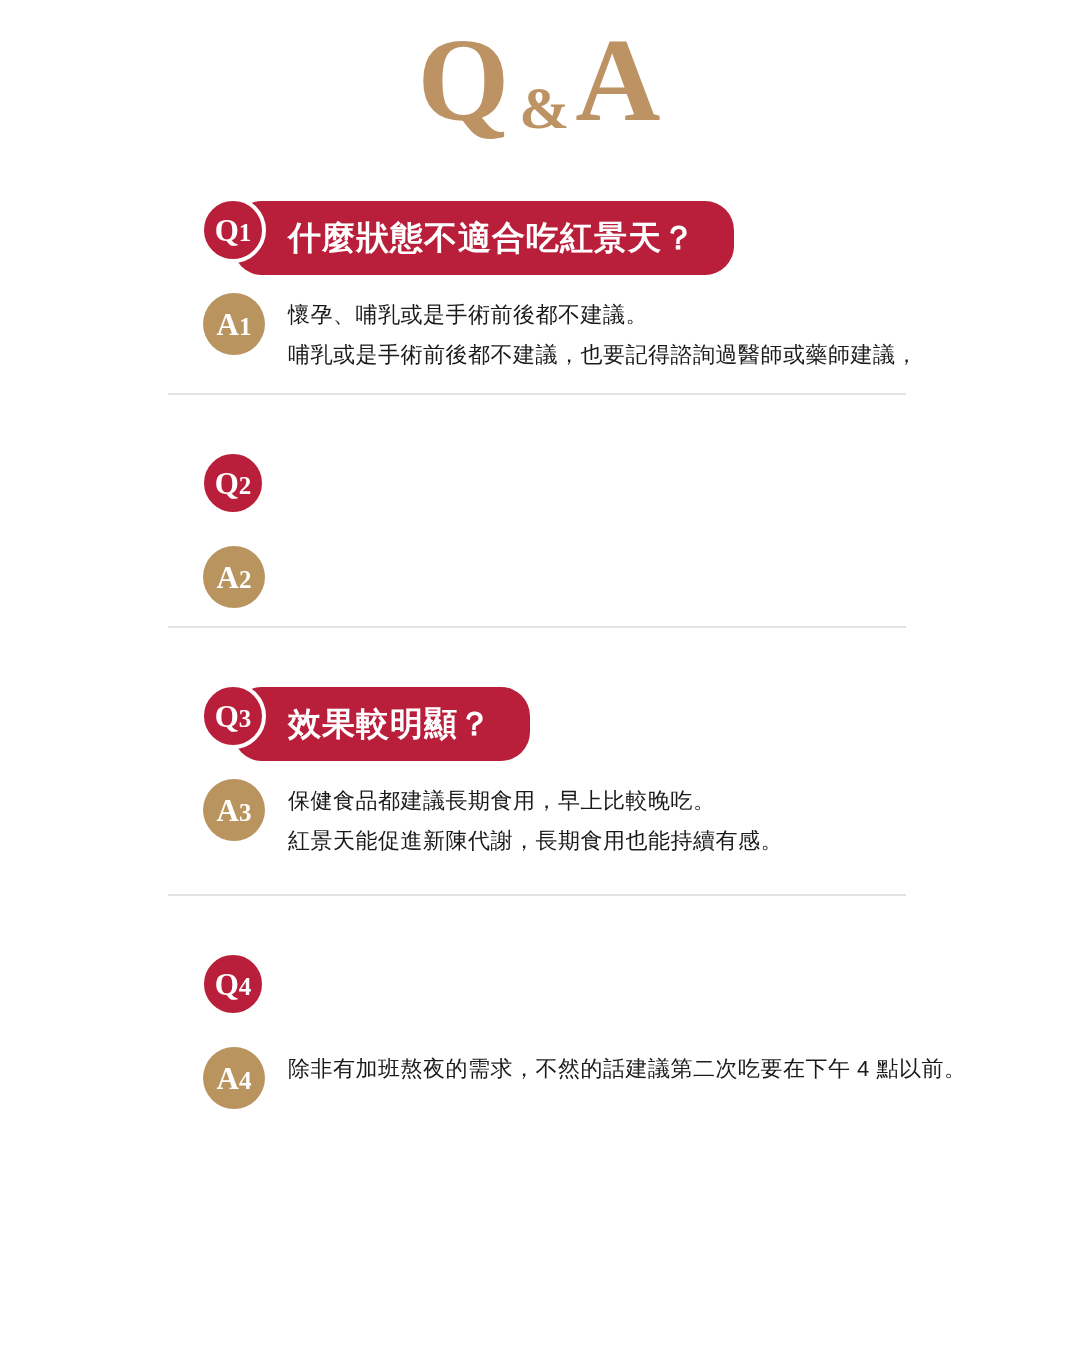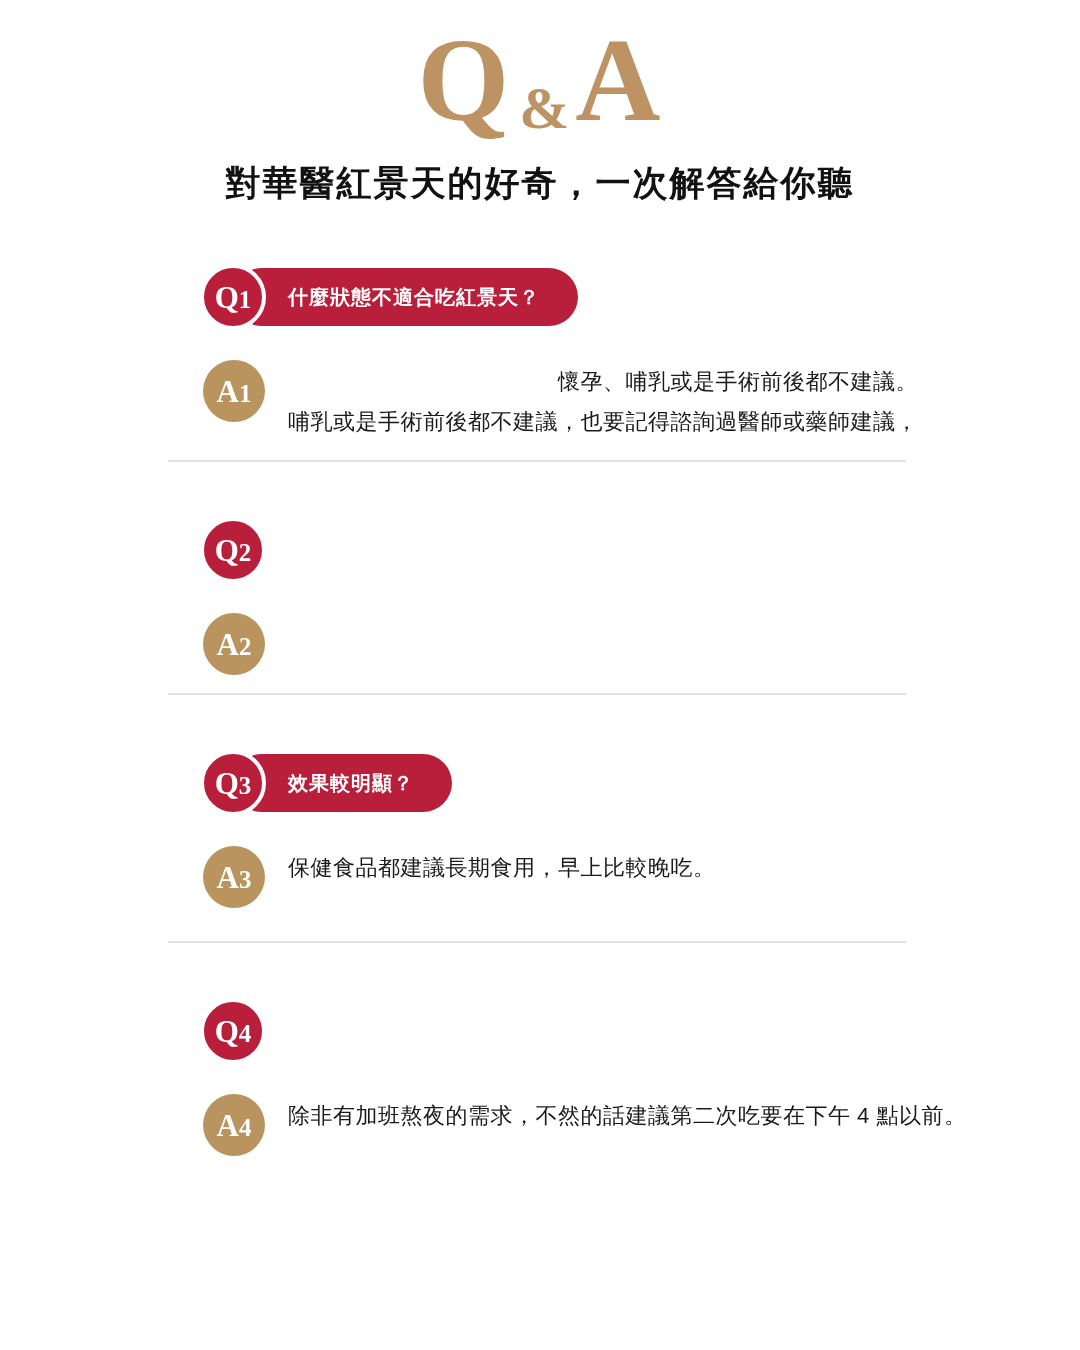--- a/index.html
+++ b/index.html
@@ -24,26 +24,26 @@
   .subtitle {
     margin-top:20px;
     font-family:"Liberation Serif","DejaVu Serif",serif;
     font-weight:700; font-size:35px; color:#111; letter-spacing:2px;
   }
 
   
   .q-row { position:relative; height:66px; margin-left:200px; margin-top:55px; }
   .q-row.first { margin-top:57px; }
   .q-pill {
-    position:absolute; left:33px; top:4px; height:58px;
+    position:absolute; left:33px; top:4px; height:74px;
     background:#B91F3A; border-radius:29px;
     display:inline-flex; align-items:center;
     padding:0 38px 0 55px; white-space:nowrap;
     color:#fff; font-family:"Liberation Serif","DejaVu Serif",serif;
-    font-weight:700; font-size:20px; letter-spacing:1px;
+    font-weight:700; font-size:33px; letter-spacing:1px;
   }
   .q-badge {
     position:absolute; left:0; top:0; z-index:2;
     width:66px; height:66px; border-radius:50%;
     background:#B91F3A; border:4px solid #ffffff;
     display:flex; align-items:center; justify-content:center;
     color:#fff; font-family:"Liberation Serif","DejaVu Serif",serif; font-weight:700;
   }
   .badge-letter { font-size:31px; line-height:1; }
   .badge-num { font-size:25px; line-height:1; padding-top:5px; }
@@ -52,42 +52,40 @@
   .a-row { display:flex; align-items:flex-start; margin:30px 0 0 203px; }
   .a-badge {
     flex:none; width:62px; height:62px; border-radius:50%;
     background:#B9945F; display:flex; align-items:center; justify-content:center;
     color:#fff; font-family:"Liberation Serif","DejaVu Serif",serif; font-weight:700;
   }
   .a-text { margin-left:23px; padding-top:2px; }
   .a-line {
     font-size:22px; line-height:40px; color:#1A1A1A; letter-spacing:0.5px;
     white-space:nowrap;
-    text-align:right;
   }
 
   
   .divider {
     width:738px; margin-left:168px; margin-top:18px;
     border-top:2px solid #E3E3E3;
   }
   .divider.gap-lg { margin-top:33px; }
 </style>
 </head>
 <body>
 
 <div class="page">
 
   <div class="header">
     <div class="qa-title">
       <span class="big">Q</span>
       <span class="amp">&amp;</span>
       <span class="big">A</span>
     </div>
-    <div class="subtitle">對華醫紅景天的好奇，一次解答給你聽</div>
   </div>
 
   <div>
     <div class="q-row first">
       <div class="q-pill">什麼狀態不適合吃紅景天？</div>
       <div class="q-badge">
         <span class="badge-letter">Q</span>
         <span class="badge-num">1</span>
       </div>
     </div>
@@ -128,20 +126,21 @@
         <span class="badge-num">3</span>
       </div>
     </div>
     <div class="a-row">
       <div class="a-badge">
         <span class="badge-letter">A</span>
         <span class="badge-num">3</span>
       </div>
       <div class="a-text">
         <div class="a-line">保健食品都建議長期食用，早上比較晚吃。</div>
+        <div class="a-line">紅景天能促進新陳代謝，長期食用也能持續有感。</div>
       </div>
     </div>
     <div class="divider gap-lg"></div>
   </div>
 
   <div>
     <div class="q-row">
       <div class="q-badge">
         <span class="badge-letter">Q</span>
         <span class="badge-num">4</span>

